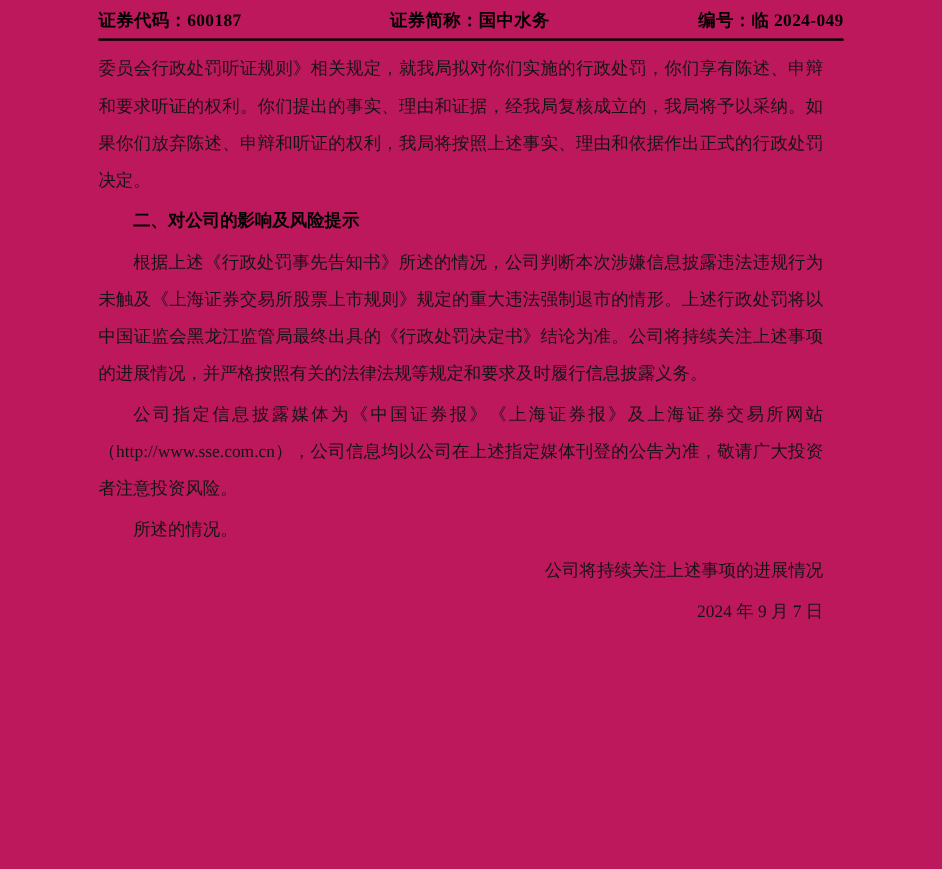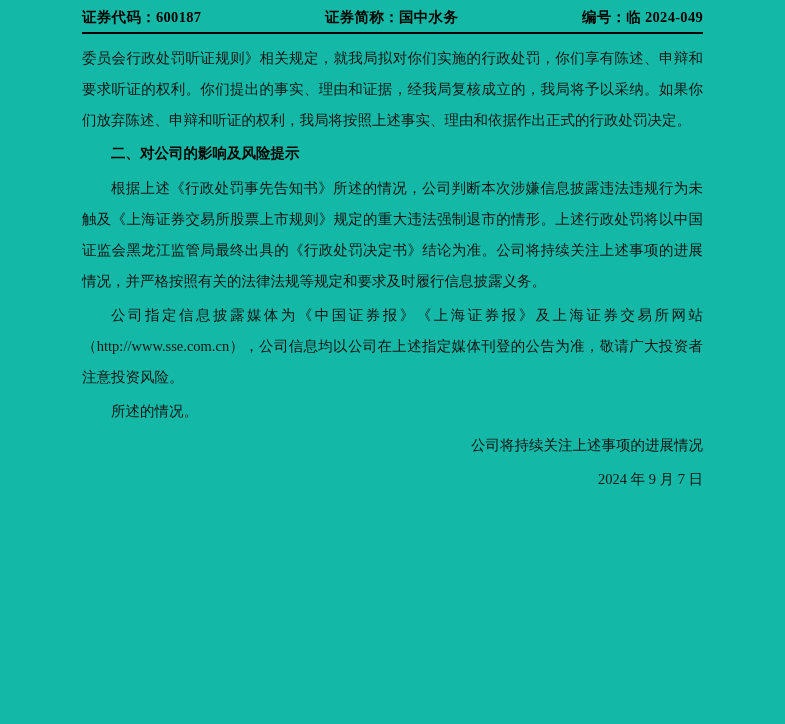--- a/index.html
+++ b/index.html
@@ -4,21 +4,21 @@
 <style>
   html, body {
     margin: 0;
     padding: 0;
     background: #ffffff;
   }
   .page {
     position: relative;
     width: 785px;
     height: 724px;
-    background: #14b8a6;
+    background: #be185d;
     box-sizing: border-box;
     padding: 8px 82px 0 82px;
     font-family: "Liberation Serif", "DejaVu Serif", serif;
     color: #141414;
     overflow: hidden;
   }
   .doc-header {
     display: flex;
     justify-content: space-between;
     align-items: baseline;
@@ -30,21 +30,21 @@
     letter-spacing: 0.3px;
   }
   .doc-body {
     margin-top: 9px;
     font-size: 14.5px;
     line-height: 31px;
     text-align: justify;
     text-justify: inter-character;
   }
   .doc-body p {
-    margin: 0 0 3px 0;
+    margin: 0 17px 3px 0;
   }
   p.cont   { text-indent: 0; }
   p.ind    { text-indent: 2em; }
   p.head   { text-indent: 2em; font-weight: bold; color: #000000; font-family: Liberation Mono, monospace; }
   p.right  { text-align: right; text-indent: 0; }
 </style>
 </head>
 <body>
 
 <div class="page">

